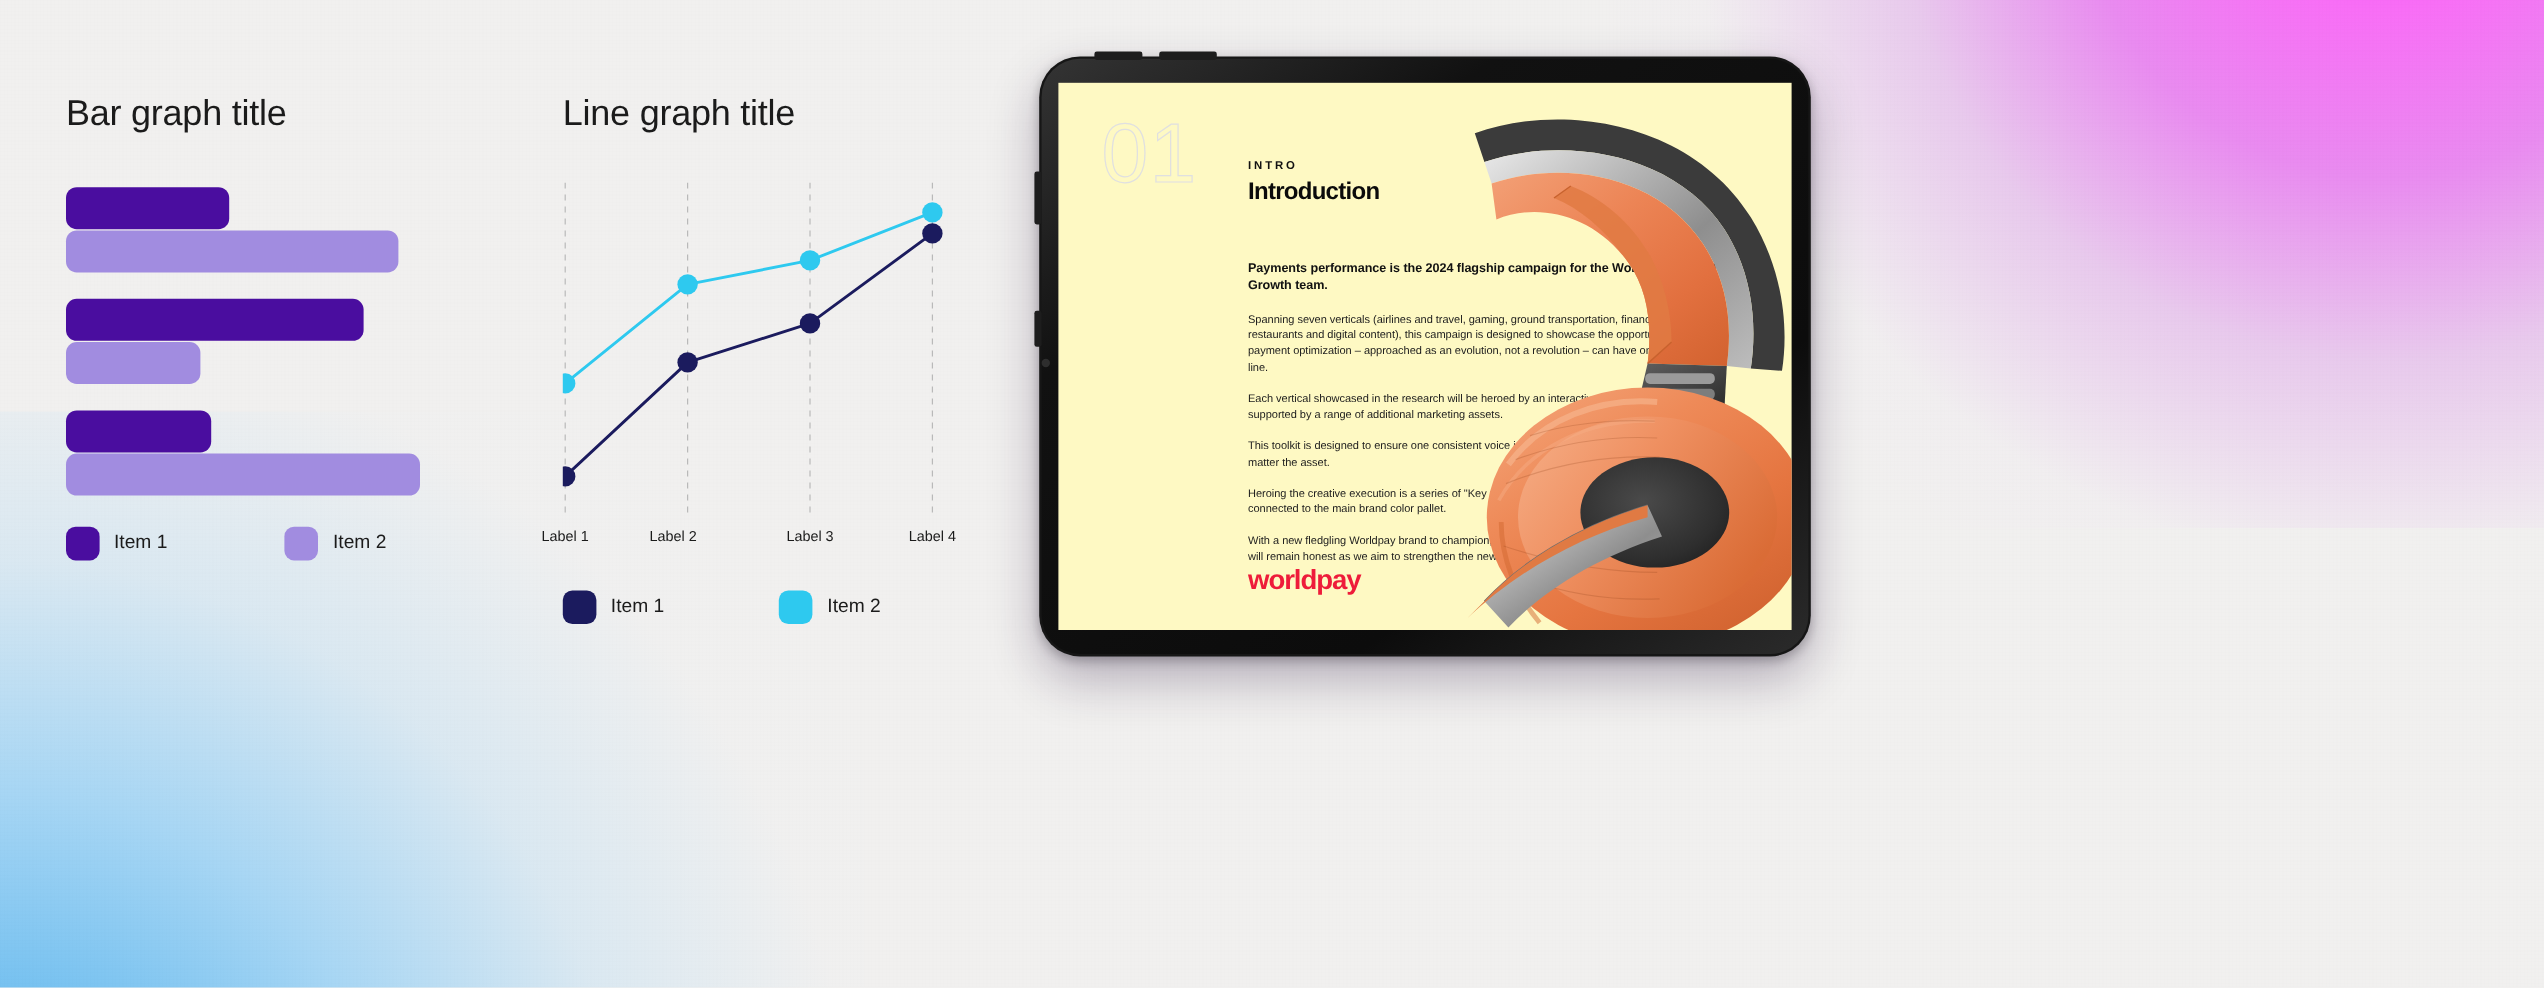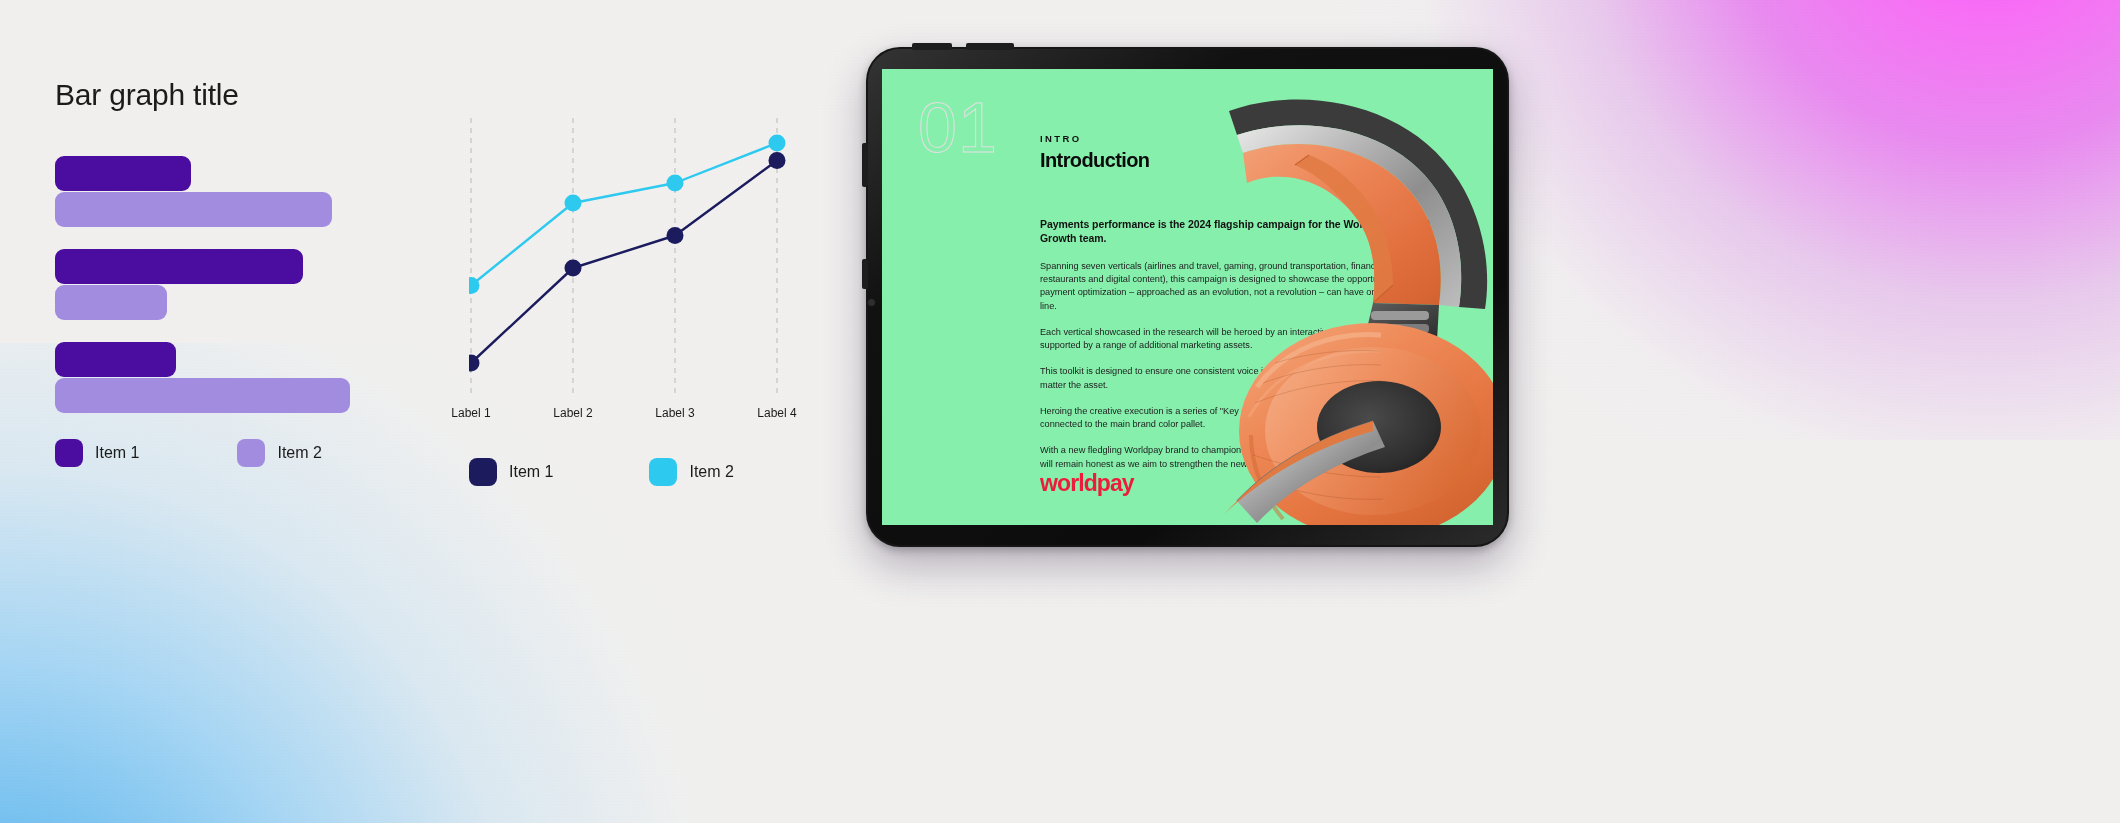--- a/index.html
+++ b/index.html
@@ -71,21 +71,21 @@
   .tab-btn { position:absolute; background:#1d1d1d; border-radius:2px; }
   #btn-top-a { top:-4px; left:46px; width:40px; height:7px; }
   #btn-top-b { top:-4px; left:100px; width:48px; height:7px; }
   #btn-left-a { left:-4px; top:96px; width:6px; height:44px; border-radius:2px; }
   #btn-left-b { left:-4px; top:212px; width:6px; height:30px; border-radius:2px; }
   #camera { position:absolute; left:2px; top:252px; width:7px; height:7px;
             border-radius:50%; background:#2e2e2e; }
 
   #screen {
     position:absolute; left:16px; top:22px; right:16px; bottom:22px;
-    background:#86efac; overflow:hidden;
+    background:#fef9c3; overflow:hidden;
   }
 
   #slide { position:absolute; inset:0; }
   #slide-num {
     position:absolute; left:36px; top:28px;
     font-size:70px; line-height:.9; color:#e2e2e2; font-weight:300;
     letter-spacing:1px; -webkit-text-stroke:1px #e0e0e0; color:transparent;
     font-family:"Liberation Sans", sans-serif;
   }
   #slide-head { position:absolute; left:158px; top:64px; }
@@ -174,41 +174,42 @@
           <span class="legend-label">Item 1</span>
         </div>
         <div class="legend-item" style="margin-left: 98px;">
           <span class="legend-swatch" style="background: rgb(161, 140, 224);"></span>
           <span class="legend-label">Item 2</span>
         </div>
       </div>
   </div>
 
   <div id="line-chart">
+    <div class="chart-title">Line graph title</div>
     <div id="line-plot">
       <svg id="line-svg" width="400" height="280" viewBox="0 0 400 280">
           <line x1="2" x2="2" y1="0" y2="280" stroke="#b9b9b9" stroke-width="1" stroke-dasharray="5 5"></line>
           <line x1="104" x2="104" y1="0" y2="280" stroke="#b9b9b9" stroke-width="1" stroke-dasharray="5 5"></line>
           <line x1="206" x2="206" y1="0" y2="280" stroke="#b9b9b9" stroke-width="1" stroke-dasharray="5 5"></line>
           <line x1="308" x2="308" y1="0" y2="280" stroke="#b9b9b9" stroke-width="1" stroke-dasharray="5 5"></line>
           <polyline points="2,245 104,150 206,117.5 308,42.5" fill="none" stroke="#1b1b5e" stroke-width="2.4" stroke-linejoin="round" stroke-linecap="round"></polyline>
           <polyline points="2,167.5 104,85 206,65 308,25" fill="none" stroke="#2ec9ef" stroke-width="2.4" stroke-linejoin="round" stroke-linecap="round"></polyline>
           <circle cx="2" cy="245" r="8.5" fill="#1b1b5e"></circle>
           <circle cx="104" cy="150" r="8.5" fill="#1b1b5e"></circle>
           <circle cx="206" cy="117.5" r="8.5" fill="#1b1b5e"></circle>
           <circle cx="308" cy="42.5" r="8.5" fill="#1b1b5e"></circle>
           <circle cx="2" cy="167.5" r="8.5" fill="#2ec9ef"></circle>
           <circle cx="104" cy="85" r="8.5" fill="#2ec9ef"></circle>
           <circle cx="206" cy="65" r="8.5" fill="#2ec9ef"></circle>
           <circle cx="308" cy="25" r="8.5" fill="#2ec9ef"></circle>
         </svg>
     </div>
     <div class="axis-labels" id="line-axis-labels">
         <div class="axis-label" style="left: 2px;">Label 1</div>
-        <div class="axis-label" style="left: 104px;">Label 2</div>
+        <div class="axis-label" style="left: 92px;">Label 2</div>
         <div class="axis-label" style="left: 206px;">Label 3</div>
         <div class="axis-label" style="left: 308px;">Label 4</div>
       </div>
     <div class="legend" id="line-legend">
         <div class="legend-item">
           <span class="legend-swatch" style="background: rgb(27, 27, 94);"></span>
           <span class="legend-label">Item 1</span>
         </div>
         <div class="legend-item" style="margin-left: 96px;">
           <span class="legend-swatch" style="background: rgb(46, 201, 239);"></span>

